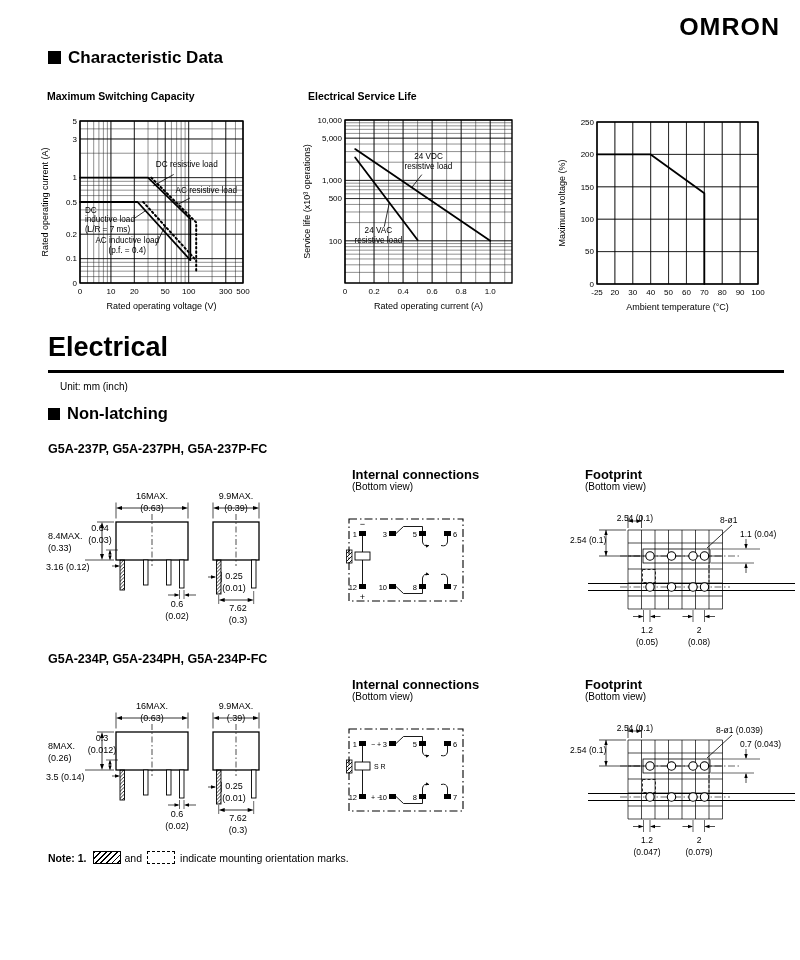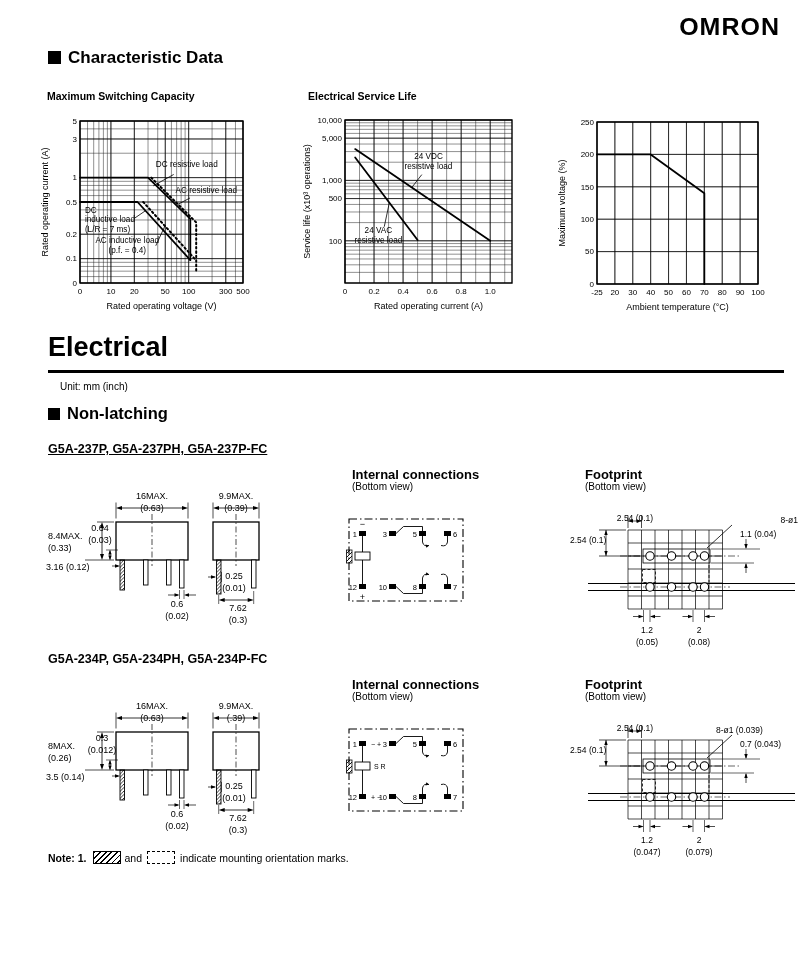--- a/index.html
+++ b/index.html
@@ -256,21 +256,21 @@
       <text transform="translate(12 91) rotate(-90)" text-anchor="middle" font-size="9">Maximum voltage (%)</text>
     </svg>
 
   <div class="h-dim">Electrical</div>
   <div class="rule"></div>
   <div class="unit">Unit: mm (inch)</div>
   <div class="h-nl">
     <span class="sq2"></span><span>Non-latching</span>
   </div>
 
-  <div class="models" style="top:442px;text-decoration:underline;">G5A-237P, G5A-237PH, G5A-237P-FC</div>
+  <div class="models" style="top:442px;">G5A-237P, G5A-237PH, G5A-237P-FC</div>
 
   <div class="row" style="top:462px;">
 
     <div class="abs" style="left:40px;top:0;width:310px;height:185px;">
       <svg width="310" height="185">
         <defs>
             <pattern id="rp1" width="3.5" height="3.5" patternUnits="userSpaceOnUse">
               <path d="M0 3.5 L3.5 0" stroke="#000" stroke-width="0.8"></path>
             </pattern>
           </defs>
@@ -397,21 +397,21 @@
         <path d="M176 37 l-1.7 -5 h3.4 z M176 51 l-1.7 5 h3.4 z" fill="#000"></path>
         <path d="M73.5 98 V110 M80 98 V110" stroke="#000" stroke-width="0.6" fill="none"></path>
         <path d="M63 104.5 H72.5 M81 104.5 H90.5" stroke="#000" stroke-width="0.7" fill="none"></path>
         <path d="M73.5 104.5 l-5 -1.7 v3.4 z M80 104.5 l5 -1.7 v3.4 z" fill="#000"></path>
         <path d="M123 98 V110 M134.5 98 V110" stroke="#000" stroke-width="0.6" fill="none"></path>
         <path d="M112.5 104.5 H122 M135.5 104.5 H145" stroke="#000" stroke-width="0.7" fill="none"></path>
         <path d="M123 104.5 l-5 -1.7 v3.4 z M134.5 104.5 l5 -1.7 v3.4 z" fill="#000"></path>
       </svg>
       <span class="dim tc" style="left:30px;top:44px;width:70px;font-size:8.5px;">2.54 (0.1)</span>
       <span class="dim" style="left:0;top:66px;width:52px;font-size:8.5px;">2.54 (0.1)</span>
-      <span class="dim" style="left:150px;top:46px;width:78px;font-size:8.5px;text-align:right;">8-ø1</span>
+      <span class="dim" style="left:150px;top:46px;width:78px;font-size:8.5px;">8-ø1</span>
       <span class="dim" style="left:170px;top:60px;width:60px;font-size:8.5px;">1.1 (0.04)</span>
       <span class="dim tc" style="left:55px;top:156px;width:44px;font-size:8.5px;">1.2
 (0.05)</span>
       <span class="dim tc" style="left:107px;top:156px;width:44px;font-size:8.5px;">2
 (0.08)</span>
     </div>
   </div>
 
   <div class="models" style="top:652px;">G5A-234P, G5A-234PH, G5A-234P-FC</div>
 

